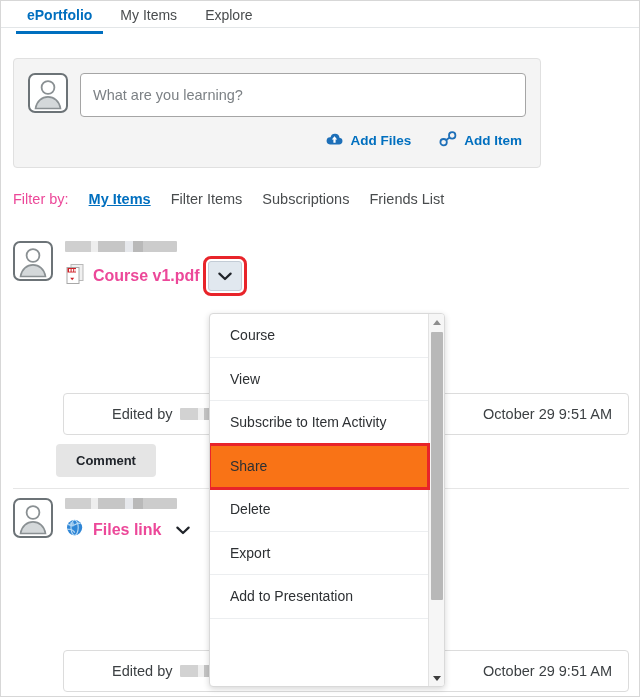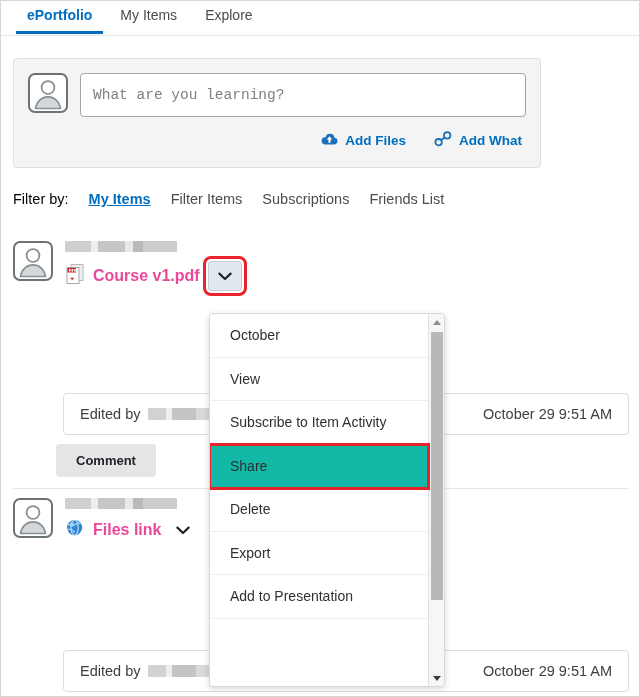--- a/index.html
+++ b/index.html
@@ -14,21 +14,21 @@
     position: relative;
     width: 640px; height: 697px;
     background: #ffffff;
     border: 1px solid #d7d7d7;
     overflow: hidden;
   }
 
   
   .tabbar {
     position: absolute; left: 0; top: 0;
-    width: 638px; height: 35px;
+    width: 638px; height: 27px;
     border-bottom: 1px solid #e3e6e8;
     display: flex; align-items: flex-start;
     padding-left: 12px;
   }
   .tab {
     position: relative;
     font-size: 14px;
     color: #494c4e;
     padding: 6px 14px 11px 14px;
     cursor: pointer;
@@ -62,21 +62,21 @@
     display: flex; align-items: flex-start;
     padding: 14px 14px 0 14px;
   }
   .composer-input {
     flex: 1 1 auto;
     margin-left: 12px;
     height: 44px;
     background: #ffffff;
     border: 1px solid #a5a5a5;
     border-radius: 4px;
-    font-family: Liberation Mono, monospace;
+    font-family: Liberation Sans, sans-serif;
     font-size: 14.5px;
     color: #6e7476;
     padding: 0 12px;
     outline: none;
   }
   .composer-input::placeholder { color: #7c8185; }
   .composer-actions {
     display: flex; justify-content: flex-end; align-items: center;
     gap: 28px;
     padding: 14px 18px 0 0;
@@ -86,21 +86,21 @@
     color: #006fbf; font-size: 13.5px; font-weight: bold;
     cursor: pointer;
   }
 
   
   .filterbar {
     position: absolute; left: 12px; top: 190px;
     display: flex; align-items: baseline; gap: 20px;
     font-size: 14.5px;
   }
-  .filter-label { color: #000000; }
+  .filter-label { color: #ec4899; }
   .filter-link { color: #494c4e; cursor: pointer; white-space: nowrap; }
   .filter-link.active {
     color: #006fbf; font-weight: bold; text-decoration: underline;
   }
 
   
   .item { position: absolute; left: 12px; }
   .item-head { display: flex; align-items: flex-start; }
   .item-body { margin-left: 12px; }
   .redact {
@@ -141,21 +141,21 @@
     position: absolute;
     height: 42px;
     background: #ffffff;
     border: 1px solid #dcdcdc;
     border-radius: 4px;
     display: flex; align-items: center;
     justify-content: space-between;
     padding: 0 16px;
     font-size: 14.5px; color: #3c4043;
   }
-  .edited-left { display: flex; align-items: center; gap: 8px; }
+  .edited-left { display: flex; align-items: center; gap: 8px; margin-left: 32px; }
   .redact-sm {
     width: 72px; height: 12px; border-radius: 1px;
     background: linear-gradient(90deg,
       #d2d2d2 0 18px, #efefef 18px 24px, #c4c4c4 24px 48px, #d9d9d9 48px 72px);
     filter: blur(0.6px);
   }
   .comment-btn {
     position: absolute;
     padding: 9px 20px;
     background: #e5e5e5;
@@ -185,21 +185,21 @@
   .menu-item {
     height: 43.5px;
     display: flex; align-items: center;
     padding: 0 0 0 20px;
     font-size: 14px; color: #2d3033;
     border-bottom: 1px solid #eceef0;
     cursor: pointer;
     white-space: nowrap;
   }
   .menu-item.selected {
-    background: #14b8a6;
+    background: #f97316;
     border-top: 1px solid #7fb8e0;
     border-bottom: 1px solid #7fb8e0;
     outline: 3px solid #e8242a;
     outline-offset: -1px;
     position: relative; z-index: 3;
   }
   
   .sb {
     position: absolute; right: 0; top: 0;
     width: 16px; height: 100%;
@@ -261,21 +261,21 @@
         <span>Add Files</span>
       </span>
       <span class="act">
         <span>
           <svg width="18" height="16" viewBox="0 0 18 16">
             <circle cx="4.6" cy="11.2" r="3.2" fill="none" stroke="#1d6fb8" stroke-width="1.8"></circle>
             <circle cx="13.2" cy="4.4" r="3.2" fill="none" stroke="#1d6fb8" stroke-width="1.8"></circle>
             <line x1="6.9" y1="9.2" x2="11" y2="6.3" stroke="#1d6fb8" stroke-width="1.8"></line>
           </svg>
         </span>
-        <span>Add What</span>
+        <span>Add Item</span>
       </span>
     </div>
   </div>
 
   <div class="filterbar">
     <span class="filter-label">Filter by:</span>
     <span class="filter-link active">My Items</span>
     <span class="filter-link">Filter Items</span>
     <span class="filter-link">Subscriptions</span>
     <span class="filter-link">Friends List</span>
@@ -364,21 +364,21 @@
     <span class="edited-left">
       <span>Edited by</span>
       <span class="redact-sm"></span>
     </span>
     <span>October 29 9:51 AM</span>
   </div>
 
   <div class="menu">
     <div class="menu-list">
       <div class="menu-item">
-        <span>October</span>
+        <span>Course</span>
       </div>
       <div class="menu-item">
         <span>View</span>
       </div>
       <div class="menu-item">
         <span>Subscribe to Item Activity</span>
       </div>
       <div class="menu-item selected">
         <span>Share</span>
       </div>

